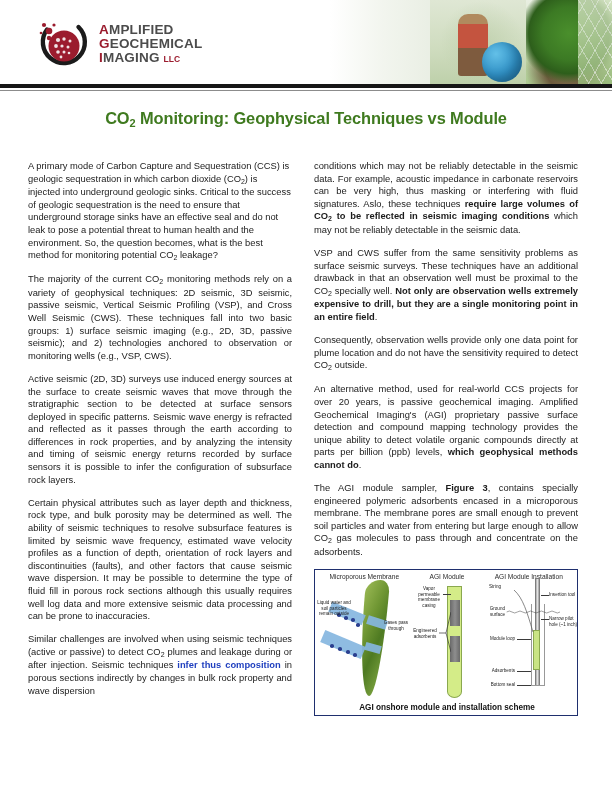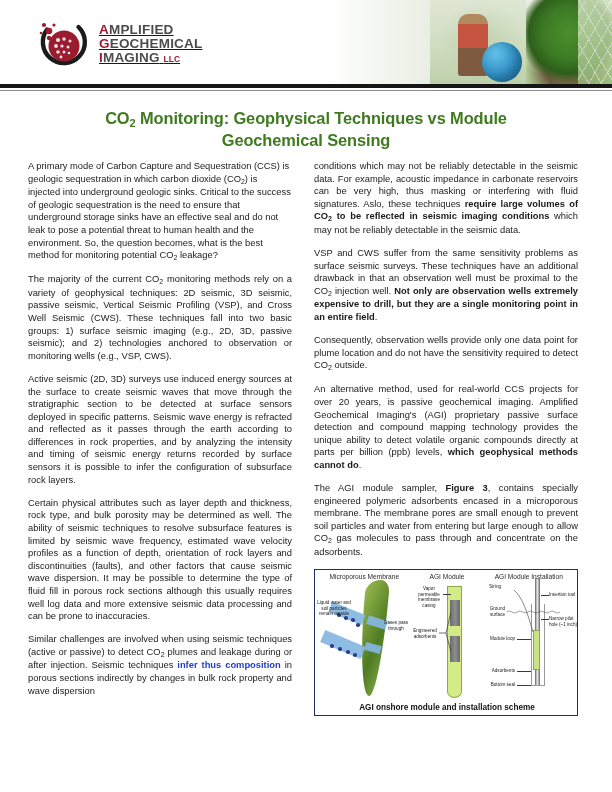--- a/index.html
+++ b/index.html
@@ -86,21 +86,20 @@
   }
   .logo-mark {
     position:relative;
     width:56px; height:56px;
     flex:none;
   }
   .logo-text {
     line-height:1.06;
     font-weight:bold;
     letter-spacing:.2px;
-    text-decoration:underline;
   }
   .logo-line { font-size:13.5px; color:#4c4c4c; white-space:nowrap; }
   .logo-line .red { color:#9b1c2e; }
   .logo-llc { font-size:8.5px; color:#9b1c2e; font-weight:bold; letter-spacing:0; }
 
   .header-rule {
     position:absolute;
     left:0; bottom:0;
     width:612px; height:4px;
     background:#161616;
@@ -315,21 +314,20 @@
       <div class="logo-line"><span class="red">I</span><span>MAGING</span> <span class="logo-llc">LLC</span></div>
     </div>
   </div>
 
   <div class="header-rule"></div>
 </div>
 <div class="header-rule-thin" style="position:absolute;left:0;top:90px;"></div>
 
 <h1 class="title">
   <span>CO</span><sub>2</sub><span> Monitoring: Geophysical Techniques vs Module</span><br>
-  <span>Geochemical Sensing</span>
 </h1>
 
 <div class="content">
 
   <div class="col col-left">
 
     <p class="body"><span>A primary mode of Carbon Capture and Sequestration (CCS) is geologic sequestration in which carbon dioxide (CO</span><sub>2</sub><span>) is injected into underground geologic sinks. Critical to the success of geologic sequestration is the need to ensure that underground storage sinks have an effective seal and do not leak to pose a potential threat to human health and the environment. So, the question becomes, what is the best method for monitoring potential CO</span><sub>2</sub><span> leakage?</span></p>
 
     <p class="body"><span>The majority of the current CO</span><sub>2</sub><span> monitoring methods rely on a variety of geophysical techniques: 2D seismic, 3D seismic, passive seismic, Vertical Seismic Profiling (VSP), and Cross Well Seismic (CWS). These techniques fall into two basic groups: 1) surface seismic imaging (e.g., 2D, 3D, passive seismic); and 2) technologies anchored to observation or monitoring wells (e.g., VSP, CWS).</span></p>
 
@@ -338,21 +336,21 @@
     <p class="body">Certain physical attributes such as layer depth and thickness, rock type, and bulk porosity may be determined as well. The ability of seismic techniques to resolve subsurface features is limited by seismic wave frequency, estimated wave velocity profiles as a function of depth, orientation of rock layers and discontinuities (faults), and other factors that cause seismic wave dispersion. It may be possible to determine the type of fluid fill in porous rock sections although this usually requires well log data and more extensive seismic data processing and can be prone to inaccuracies.</p>
 
     <p class="body"><span>Similar challenges are involved when using seismic techniques (active or passive) to detect CO</span><sub>2</sub><span> plumes and leakage during or after injection. Seismic techniques </span><span class="link">infer thus composition</span><span> in porous sections indirectly by changes in bulk rock property and wave dispersion</span></p>
 
   </div>
 
   <div class="col col-right">
 
     <p class="body"><span>conditions which may not be  reliably detectable in the seismic data. For example, acoustic impedance in carbonate reservoirs can be very high, thus masking or interfering with fluid signatures. Aslo, these techniques </span><b><span>require large volumes of CO</span><sub>2</sub><span> to be reflected in seismic imaging conditions</span></b><span> which may not be reliably detectable in the seismic data.</span></p>
 
-    <p class="body"><span>VSP and CWS suffer from the same sensitivity problems as surface seismic surveys. These techniques have an additional drawback in that an observation well must be proximal to the CO</span><sub>2</sub><span> injection well. </span><b>Not only are observation wells extremely expensive to drill, but they are a single monitoring point in an entire field</b><span>.</span></p>
+    <p class="body"><span>VSP and CWS suffer from the same sensitivity problems as surface seismic surveys. These techniques have an additional drawback in that an observation well must be proximal to the CO</span><sub>2</sub><span> specially well. </span><b>Not only are observation wells extremely expensive to drill, but they are a single monitoring point in an entire field</b><span>.</span></p>
 
     <p class="body"><span>Consequently, observation wells provide only one data point for plume location and do not have the sensitivity required to detect CO</span><sub>2</sub><span> outside.</span></p>
 
     <p class="body"><span>An alternative method, used for real-world CCS projects for over 20 years, is passive geochemical imaging. Amplified Geochemical Imaging's (AGI) proprietary passive surface detection and compound mapping technology provides the unique ability to detect volatile organic compounds directly at parts per billion (ppb) levels, </span><b>which geophysical methods cannot do</b><span>.</span></p>
 
     <p class="body"><span>The AGI module sampler, </span><b>Figure 3</b><span>, contains specially engineered polymeric adsorbents encased in a microporous membrane. The membrane pores are small enough to prevent soil particles and water from entering but large enough to allow CO</span><sub>2</sub><span> gas molecules to pass through and concentrate on the adsorbents.</span></p>
 
     <div class="figure-wrap">
       <div class="figure-box">
 

